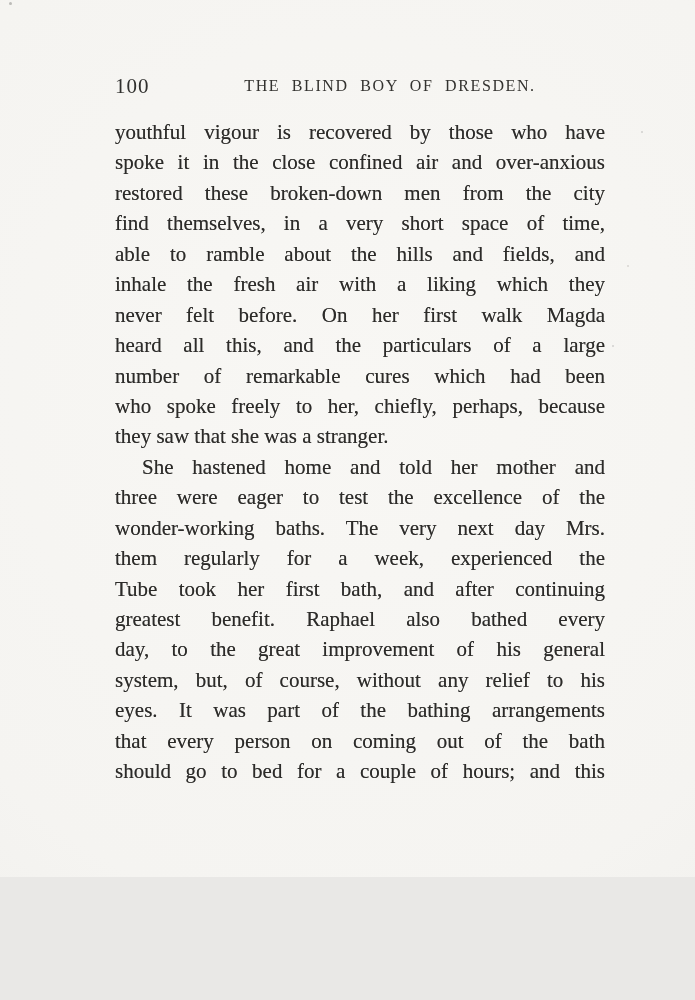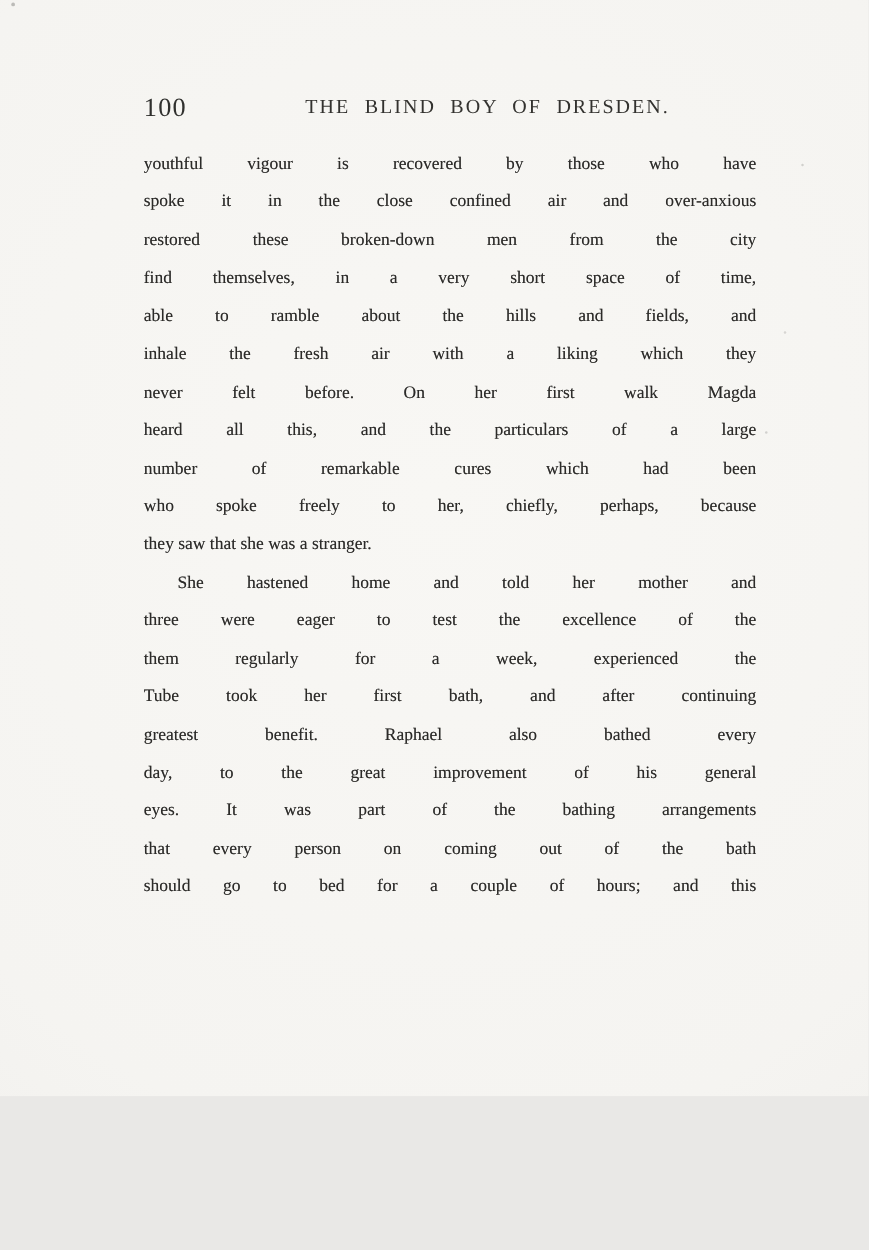--- a/index.html
+++ b/index.html
@@ -44,21 +44,21 @@
     color: #33322f;
   }
   .body-text {
     position: absolute;
     left: 115px;
     top: 117px;
     width: 490px;
   }
   .line {
     margin: 0;
-    font-size: 14px;
+    font-size: 21px;
     line-height: 30.45px;
     height: 30.45px;
     white-space: nowrap;
     text-align: justify;
     text-align-last: justify;
     color: #2c2b29;
     text-shadow: 0 0 0.4px rgba(40,40,40,0.55);
   }
   .line.end {
     text-align-last: left;
@@ -91,24 +91,26 @@
     <p class="line">find themselves, in a very short space of time,</p>
     <p class="line">able to ramble about the hills and fields, and</p>
     <p class="line">inhale the fresh air with a liking which they</p>
     <p class="line">never felt before.  On her first walk Magda</p>
     <p class="line">heard all this, and the particulars of a large</p>
     <p class="line">number of remarkable cures which had been</p>
     <p class="line">who spoke freely to her, chiefly, perhaps, because</p>
     <p class="line end">they saw that she was a stranger.</p>
     <p class="line ind">She hastened home and told her mother and</p>
     <p class="line">three were eager to test the excellence of the</p>
+    <p class="line">wonder-working baths.  The very next day Mrs.</p>
     <p class="line">them regularly for a week, experienced the</p>
     <p class="line">Tube took her first bath, and after continuing</p>
     <p class="line">greatest benefit.  Raphael also bathed every</p>
     <p class="line">day, to the great improvement of his general</p>
+    <p class="line">system, but, of course, without any relief to his</p>
     <p class="line">eyes.  It was part of the bathing arrangements</p>
     <p class="line">that every person on coming out of the bath</p>
     <p class="line">should go to bed for a couple of hours; and this</p>
   </div>
 
   <div class="speck" style="left:9px;  top:2px;   width:3px; height:3px;"></div>
   <div class="speck" style="left:641px;top:131px; width:2px; height:2px; opacity:.35;"></div>
   <div class="speck" style="left:627px;top:265px; width:2px; height:2px; opacity:.3;"></div>
   <div class="speck" style="left:612px;top:345px; width:2px; height:2px; opacity:.35;"></div>
   <div class="speck" style="left:316px;top:956px; width:2px; height:2px; opacity:.5;"></div>

